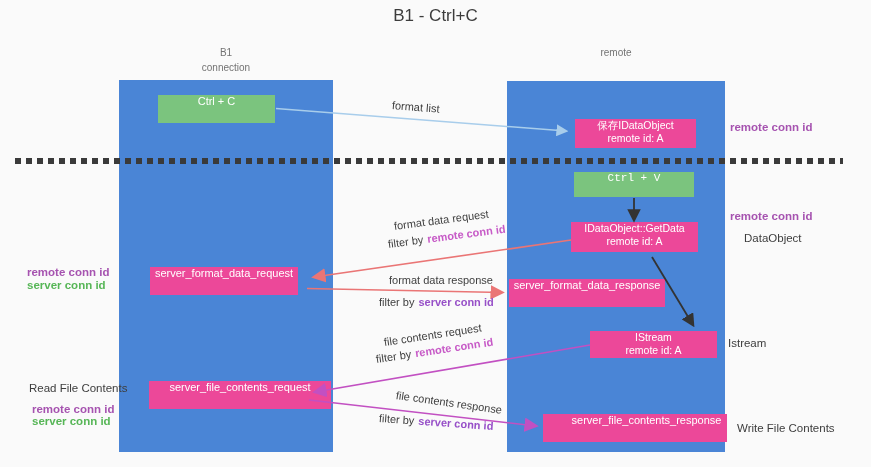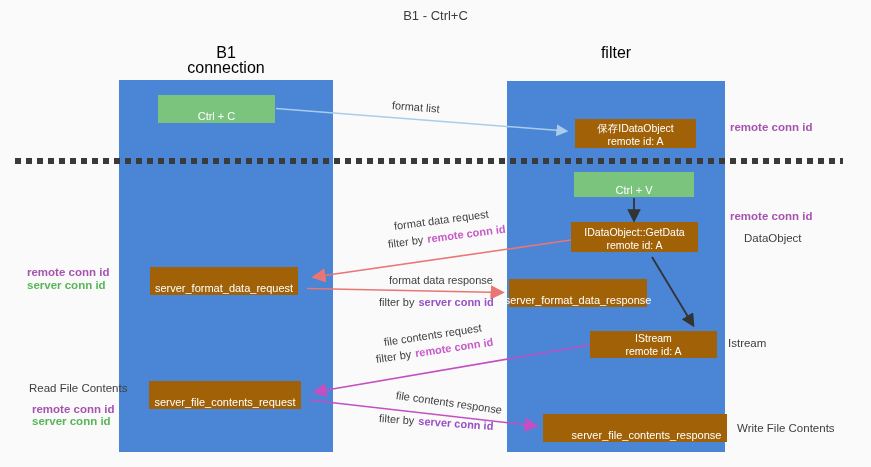--- a/index.html
+++ b/index.html
@@ -1,25 +1,25 @@
 <!DOCTYPE html>
 <html><head>
 <meta charset="utf-8">
 <style>
   html,body{margin:0;padding:0;}
   body{font-family:"Liberation Sans","DejaVu Sans",sans-serif;background:#fafafa;}
   #stage{position:relative;width:871px;height:467px;background:#fafafa;overflow:hidden;}
   .abs{position:absolute;}
-  .title{left:0;top:6px;width:871px;text-align:center;font-size:13px;line-height:20px;color:#3c3c3c;}
+  .title{left:0;top:6px;width:871px;text-align:center;font-size:17px;line-height:20px;color:#3c3c3c;}
   .lane{background:#4a85d6;}
-  .laneHeader{text-align:center;font-size:16px;line-height:15px;color:#000000;}
-  .node{display:flex;flex-direction:column;align-items:center;justify-content:flex-end;
+  .laneHeader{text-align:center;font-size:10px;line-height:15px;color:#737373;}
+  .node{display:flex;flex-direction:column;align-items:center;justify-content:flex-start;
         color:#fff;text-align:center;font-size:11px;line-height:13px;white-space:nowrap;}
   .green{background:#7bc47e;}
-  .orange{background:#a16207;}
+  .orange{background:#ec4899;}
   .node .sub{font-size:10.5px;}
   .lbl{font-size:11px;color:#3f3f3f;white-space:nowrap;transform-origin:left center;}
   .side{font-size:11.5px;color:#3d3d3d;white-space:nowrap;}
   .purpleTxt{color:#a653b0;font-weight:bold;}
   .greenTxt{color:#57b657;font-weight:bold;}
   .magentaTxt{color:#c75bc7;font-weight:bold;}
   .violetTxt{color:#9750c8;font-weight:bold;}
   .dashline{height:6px;background:repeating-linear-gradient(to right,#3a3a3a 0px,#3a3a3a 6px,transparent 6px,transparent 11px);}
   svg.arrows{left:0;top:0;pointer-events:none;}
   .filterRow{display:flex;gap:4px;}
@@ -31,60 +31,60 @@
 
   <div class="abs title">
     <div>B1 - Ctrl+C</div>
   </div>
 
   <div class="abs laneHeader" style="left:119px;top:45px;width:214px;">
     <div>B1</div>
     <div>connection</div>
   </div>
   <div class="abs laneHeader" style="left:507px;top:45px;width:218px;">
-    <div>filter</div>
+    <div>remote</div>
   </div>
 
   <div class="abs lane" style="left:119px;top:80px;width:214px;height:372px;"></div>
   <div class="abs lane" style="left:507px;top:81px;width:218px;height:371px;"></div>
 
   <div class="abs dashline" style="left:15px;top:158px;width:828px;"></div>
 
   <div class="abs node green" style="left:158px;top:95px;width:117px;height:28px;">
     <div>Ctrl + C</div>
   </div>
 
   <div class="abs node orange" style="left:575px;top:119px;width:121px;height:29px;">
     <div class="sub">保存IDataObject</div>
     <div class="sub">remote id: A</div>
   </div>
 
-  <div class="abs node green" style="left:574px;top:172px;width:120px;height:25px;">
+  <div class="abs node green" style="left:574px;top:172px;width:120px;height:25px;font-family:Liberation Mono, monospace;">
     <div>Ctrl + V</div>
   </div>
 
   <div class="abs node orange" style="left:571px;top:222px;width:127px;height:30px;">
     <div class="sub">IDataObject::GetData</div>
     <div class="sub">remote id: A</div>
   </div>
 
   <div class="abs node orange" style="left:150px;top:267px;width:148px;height:28px;">
     <div>server_format_data_request</div>
   </div>
 
-  <div class="abs node orange" style="left:509px;top:279px;width:138px;height:28px;">
+  <div class="abs node orange" style="left:509px;top:279px;width:156px;height:28px;">
     <div>server_format_data_response</div>
   </div>
 
   <div class="abs node orange" style="left:590px;top:331px;width:127px;height:27px;">
     <div class="sub">IStream</div>
     <div class="sub">remote id: A</div>
   </div>
 
-  <div class="abs node orange" style="left:149px;top:381px;width:152px;height:28px;">
+  <div class="abs node orange" style="left:149px;top:381px;width:182px;height:28px;">
     <div>server_file_contents_request</div>
   </div>
 
   <div class="abs node orange" style="left:543px;top:414px;width:161px;height:28px;padding-left:23px;">
     <div>server_file_contents_response</div>
   </div>
 
   <svg class="abs arrows" width="871" height="467" viewBox="0 0 871 467">
     <defs>
       <marker id="mBlue" viewBox="0 0 10 10" refX="8" refY="5" markerWidth="8" markerHeight="8" orient="auto">

